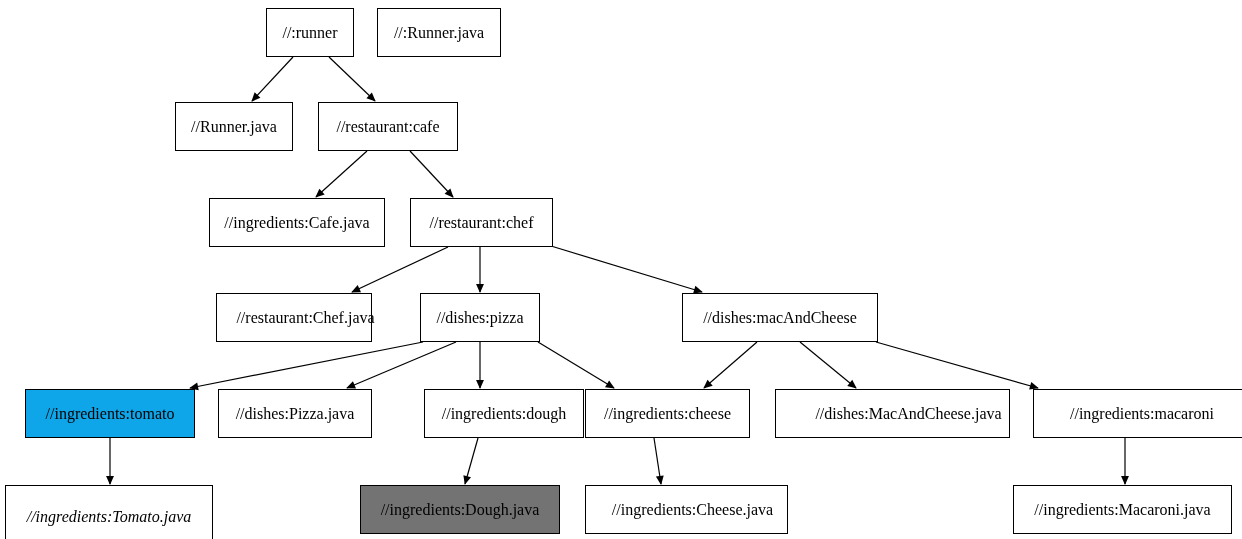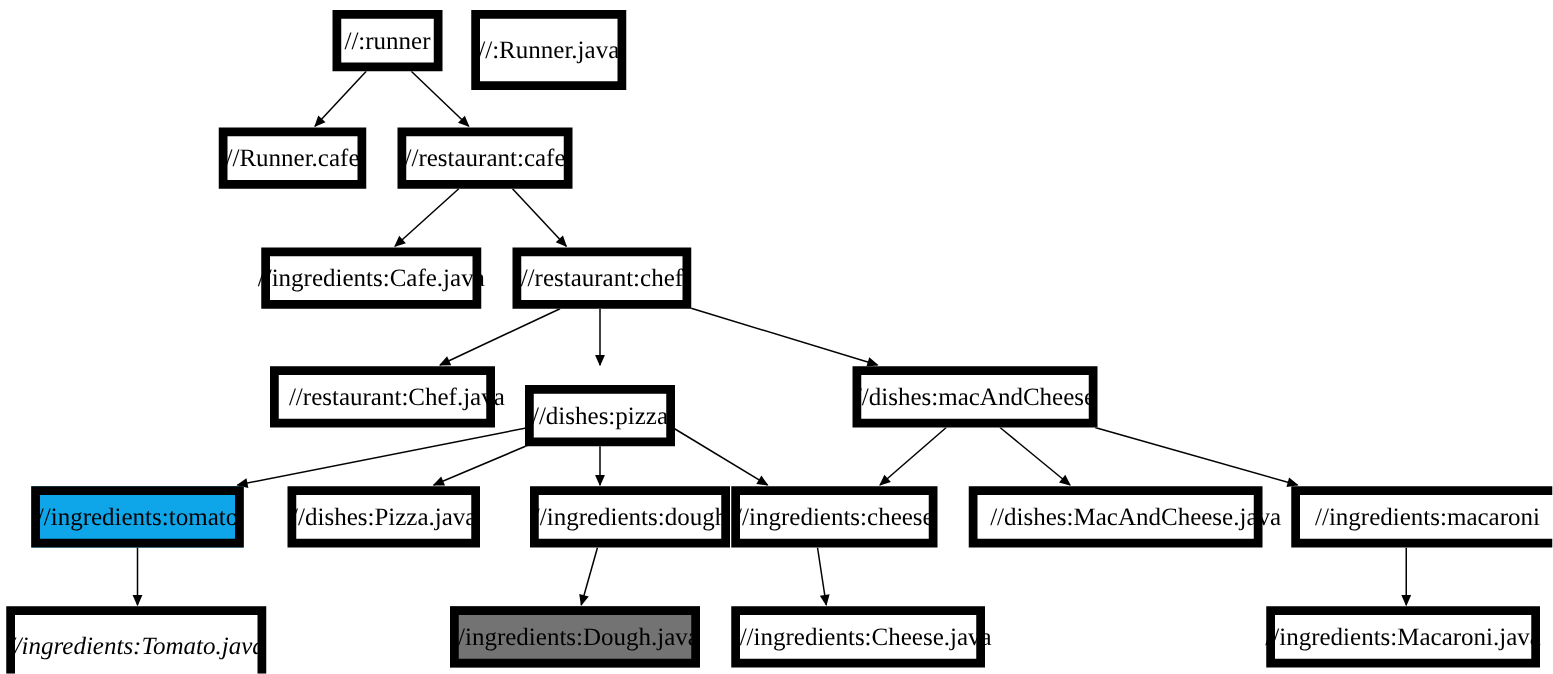--- a/index.html
+++ b/index.html
@@ -18,26 +18,26 @@
   .edge-layer {
     position: absolute;
     left: 0;
     top: 0;
     width: 1242px;
     height: 539px;
   }
   .node {
     position: absolute;
     box-sizing: border-box;
-    border: 7px solid #15803d;
+    border: 1px solid #15803d;
     background: #ffffff;
     display: flex;
     align-items: center;
     justify-content: center;
-    font-size: 20px;
+    font-size: 16px;
     color: #000000;
     white-space: nowrap;
     line-height: 1;
   }
   .node span {
     padding: 0 4px;
   }
 </style>
 </head>
 <body>
@@ -65,48 +65,48 @@
       <line x1="876" y1="342" x2="1038" y2="388" stroke="#000000" stroke-width="1.2" marker-end="url(#arrowhead)"></line>
       <line x1="110" y1="438" x2="110" y2="484" stroke="#000000" stroke-width="1.2" marker-end="url(#arrowhead)"></line>
       <line x1="478" y1="438" x2="465" y2="484" stroke="#000000" stroke-width="1.2" marker-end="url(#arrowhead)"></line>
       <line x1="654" y1="438" x2="661" y2="484" stroke="#000000" stroke-width="1.2" marker-end="url(#arrowhead)"></line>
       <line x1="1125" y1="438" x2="1125" y2="484" stroke="#000000" stroke-width="1.2" marker-end="url(#arrowhead)"></line>
     </svg>
   <div id="node-layer">
       <div class="node" style="left: 266px; top: 8px; width: 88px; height: 49px; background: rgb(255, 255, 255); border-color: rgb(0, 0, 0);">
         <span>//:runner</span>
       </div>
-      <div class="node" style="left: 377px; top: 8px; width: 124px; height: 64px; background: rgb(255, 255, 255); border-color: rgb(0, 0, 0);">
+      <div class="node" style="left: 377px; top: 8px; width: 124px; height: 49px; background: rgb(255, 255, 255); border-color: rgb(0, 0, 0);">
         <span>//:Runner.java</span>
       </div>
       <div class="node" style="left: 175px; top: 102px; width: 118px; height: 49px; background: rgb(255, 255, 255); border-color: rgb(0, 0, 0);">
-        <span>//Runner.cafe</span>
+        <span>//Runner.java</span>
       </div>
       <div class="node" style="left: 318px; top: 102px; width: 140px; height: 49px; background: rgb(255, 255, 255); border-color: rgb(0, 0, 0);">
         <span>//restaurant:cafe</span>
       </div>
       <div class="node" style="left: 209px; top: 198px; width: 176px; height: 49px; background: rgb(255, 255, 255); border-color: rgb(0, 0, 0);">
         <span>//ingredients:Cafe.java</span>
       </div>
       <div class="node" style="left: 410px; top: 198px; width: 143px; height: 49px; background: rgb(255, 255, 255); border-color: rgb(0, 0, 0);">
         <span>//restaurant:chef</span>
       </div>
-      <div class="node" style="left: 216px; top: 293px; width: 180px; height: 49px; background: rgb(255, 255, 255); border-color: rgb(0, 0, 0); padding-left: 23px;">
+      <div class="node" style="left: 216px; top: 293px; width: 156px; height: 49px; background: rgb(255, 255, 255); border-color: rgb(0, 0, 0); padding-left: 23px;">
         <span>//restaurant:Chef.java</span>
       </div>
-      <div class="node" style="left: 420px; top: 293px; width: 120px; height: 49px; background: rgb(255, 255, 255); border-color: rgb(0, 0, 0); margin-top: 15px;">
+      <div class="node" style="left: 420px; top: 293px; width: 120px; height: 49px; background: rgb(255, 255, 255); border-color: rgb(0, 0, 0);">
         <span>//dishes:pizza</span>
       </div>
       <div class="node" style="left: 682px; top: 293px; width: 196px; height: 49px; background: rgb(255, 255, 255); border-color: rgb(0, 0, 0);">
         <span>//dishes:macAndCheese</span>
       </div>
       <div class="node" style="left: 25px; top: 389px; width: 170px; height: 49px; background: #0ea5e9; border-color: rgb(0, 0, 0);">
         <span>//ingredients:tomato</span>
       </div>
-      <div class="node" style="left: 218px; top: 389px; width: 154px; height: 49px; background: rgb(255, 255, 255); border-color: rgb(0, 0, 0); margin-left: 12px;">
+      <div class="node" style="left: 218px; top: 389px; width: 154px; height: 49px; background: rgb(255, 255, 255); border-color: rgb(0, 0, 0);">
         <span>//dishes:Pizza.java</span>
       </div>
       <div class="node" style="left: 400px; top: 389px; width: 160px; height: 49px; background: rgb(255, 255, 255); border-color: rgb(0, 0, 0); margin-left: 24px;">
         <span>//ingredients:dough</span>
       </div>
       <div class="node" style="left: 585px; top: 389px; width: 165px; height: 49px; background: rgb(255, 255, 255); border-color: rgb(0, 0, 0);">
         <span>//ingredients:cheese</span>
       </div>
       <div class="node" style="left: 775px; top: 389px; width: 235px; height: 49px; background: rgb(255, 255, 255); border-color: rgb(0, 0, 0); padding-left: 32px;">
         <span>//dishes:MacAndCheese.java</span>

